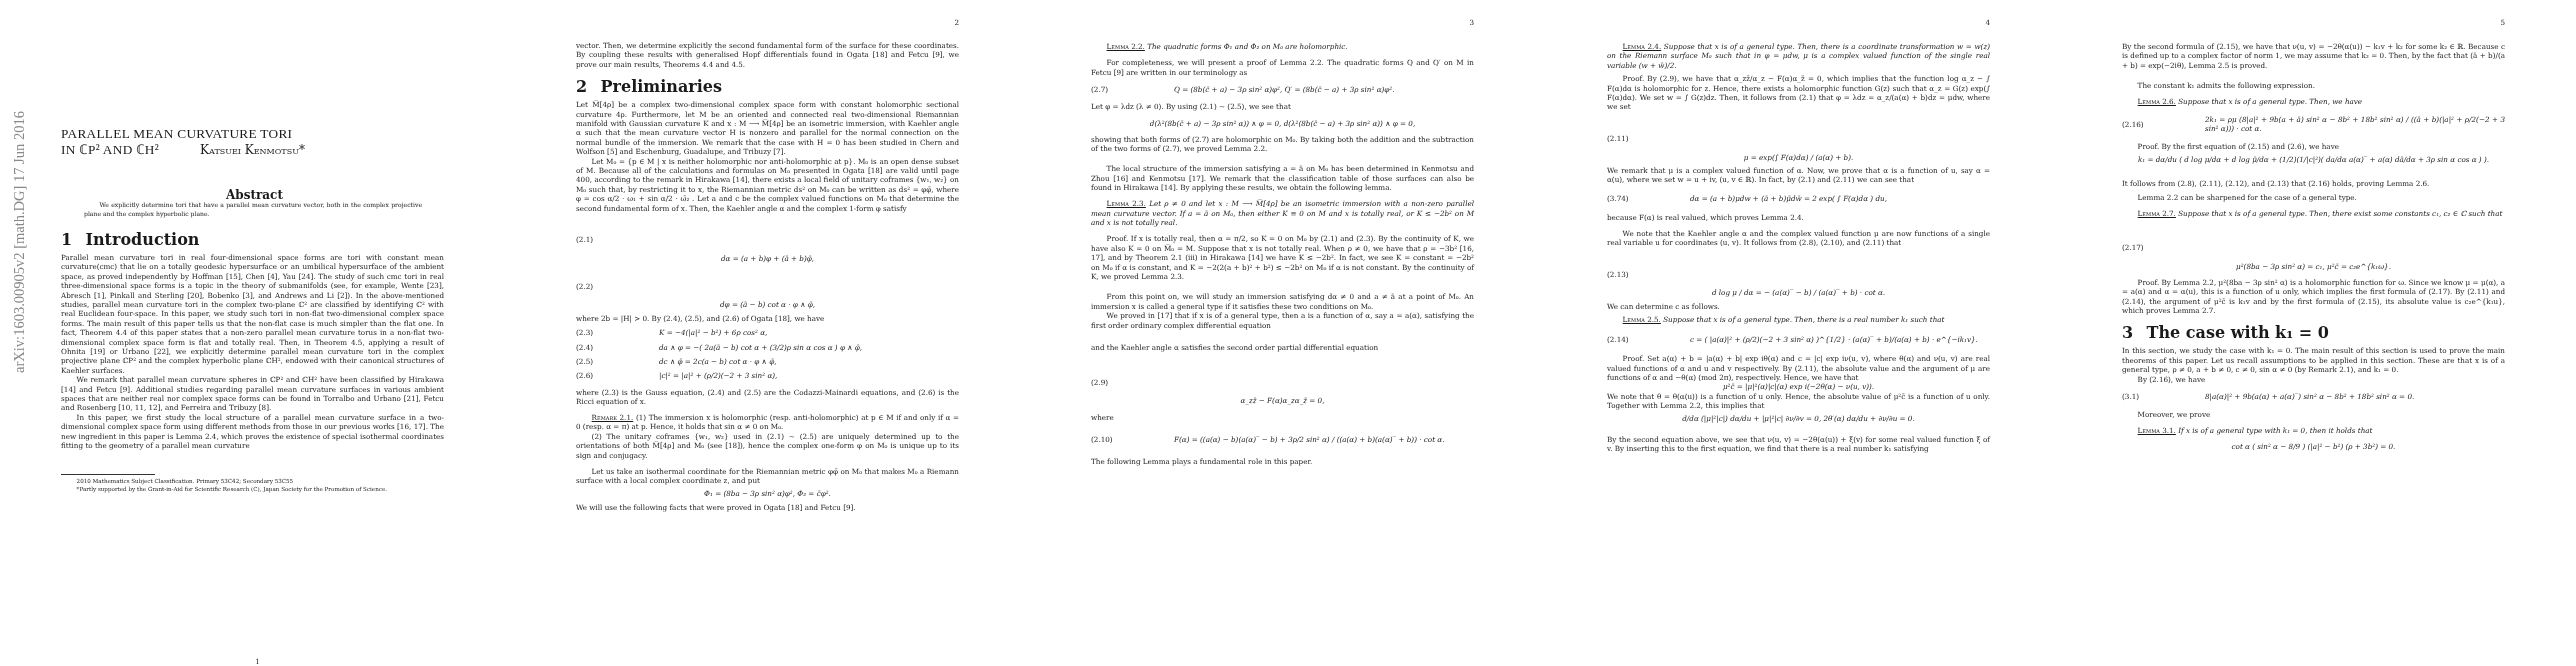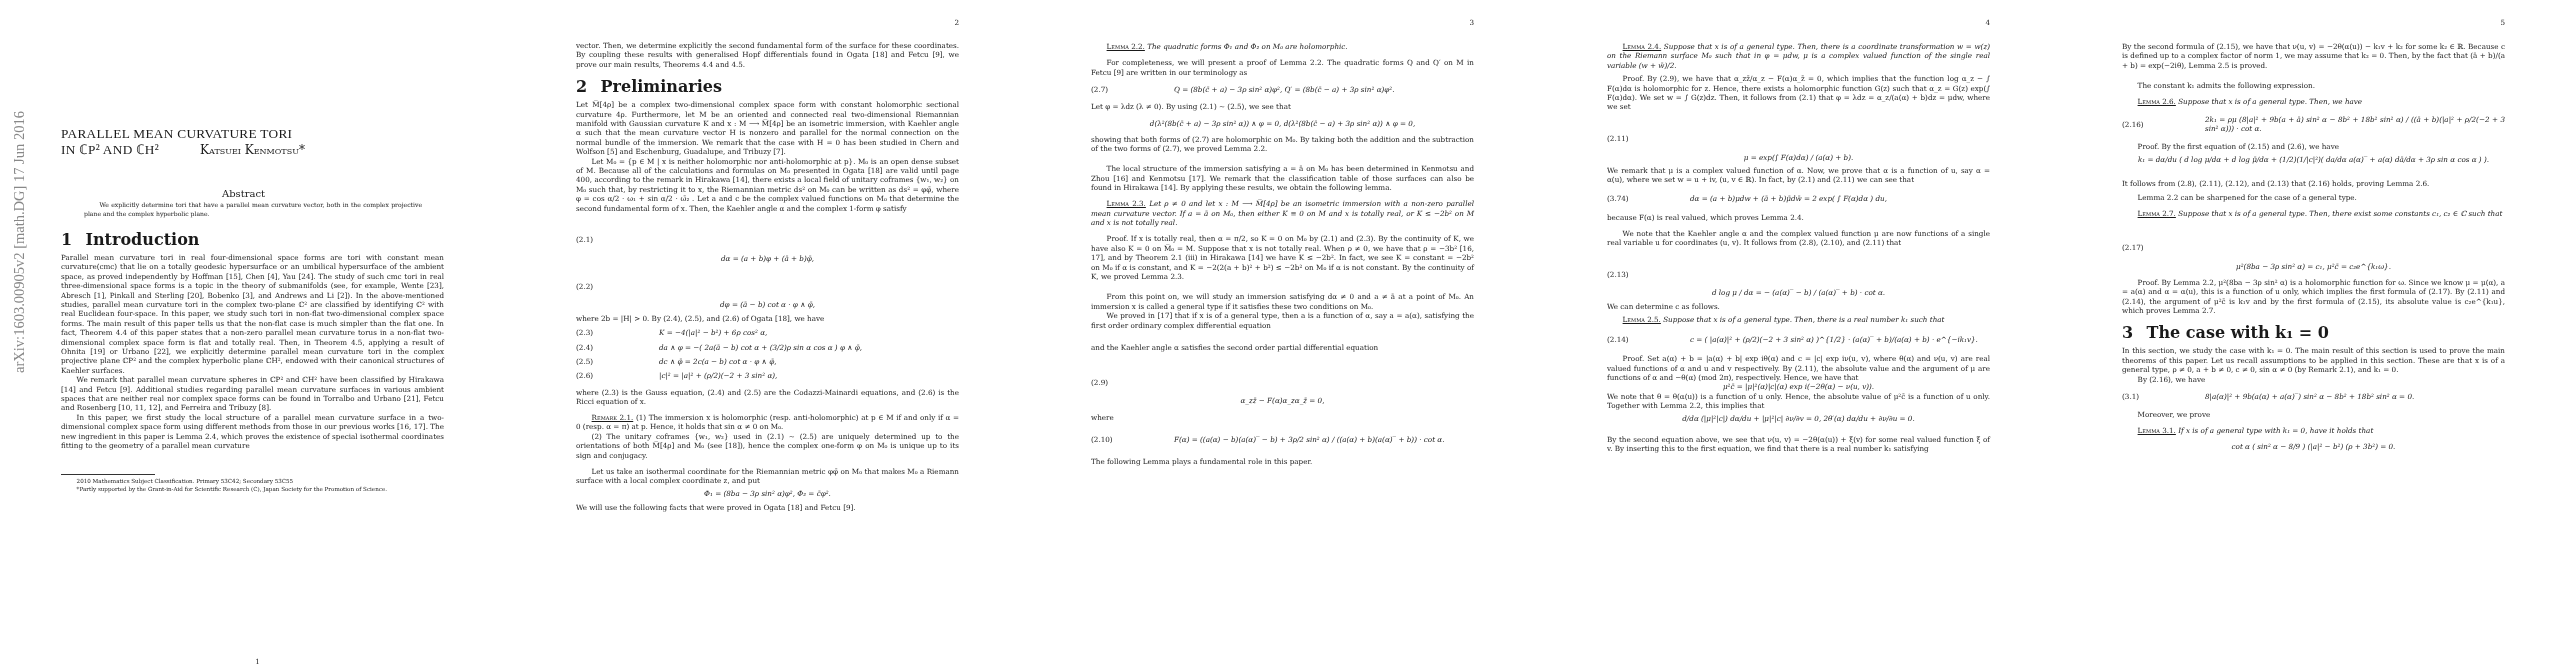--- a/index.html
+++ b/index.html
@@ -25,21 +25,21 @@
   .sc { font-variant: small-caps; text-decoration: underline; }
   .it { font-style: italic; }
   
   .sidebar { position: absolute; left: 7.8px; top: 114px; width: 22px; height: 256px; }
   .sidebar span { position: absolute; left: 50%; top: 50%; transform: translate(-50%,-50%) rotate(-90deg);
                   white-space: nowrap; font-family: "Liberation Serif", serif; font-size: 14.5px; color: #888; }
   .title { position: absolute; left: 61px; width: 383px; top: 100px; text-align: left;
            font-family: "Liberation Serif", serif; font-size: 13.3px; line-height: 15.6px; letter-spacing: 0.3px; margin-top: 26px; }
   .author { position: absolute; left: 61px; width: 383px; top: 143px; text-align: center;
             font-variant: small-caps; font-size: 12px; }
-  .abs-h { position: absolute; left: 52px; width: 383px; top: 188px; text-align: center; font-weight: normal; font-size: 10px; }
+  .abs-h { position: absolute; left: 63px; width: 383px; top: 188px; text-align: center; font-weight: bold; font-size: 12px; }
   .abs { position: absolute; left: 84px; width: 338px; top: 200px; font-size: 6.1px; line-height: 9px; text-align: justify; }
   .fn-rule { position: absolute; left: 61px; top: 474px; width: 94px; border-top: 0.6px solid #333; }
   .fn { position: absolute; left: 61px; width: 383px; top: 477px; font-size: 5.6px; line-height: 8.3px; }
 </style>
 </head>
 <body>
 
 <div class="page" style="left:0px">
   <div class="sidebar">
     <span>arXiv:1603.00905v2  [math.DG]  17 Jun 2016</span>
@@ -247,18 +247,18 @@
     <p>In this section, we study the case with k₁ = 0. The main result of this section is used to prove the main theorems of this paper. Let us recall assumptions to be applied in this section. These are that x is of a general type, ρ ≠ 0, a + b ≠ 0, c ≠ 0, sin α ≠ 0 (by Remark 2.1), and k₁ = 0.</p>
     <p class="ind">By (2.16), we have</p>
     <div class="gap"></div>
     <div class="eq left">
         <span class="tag">(3.1)</span>
         <span class="body">8|a(α)|² + 9b(a(α) + a(α)‾) sin² α − 8b² + 18b² sin² α = 0.</span>
       </div>
     <div class="gap"></div>
     <p class="ind">Moreover, we prove</p>
     <div class="gap"></div>
-    <p class="ind"><span class="sc">Lemma 3.1.</span> <span class="it">If x is of a general type with k₁ = 0, have it holds that</span></p>
+    <p class="ind"><span class="sc">Lemma 3.1.</span> <span class="it">If x is of a general type with k₁ = 0, then it holds that</span></p>
     <div class="gap"></div>
     <div class="disp" style="min-height:19px">cot α ( sin² α − 8/9 ) (|a|² − b²) (ρ + 3b²) = 0.</div>
   </div>
 </div>
 
 
 </body></html>

